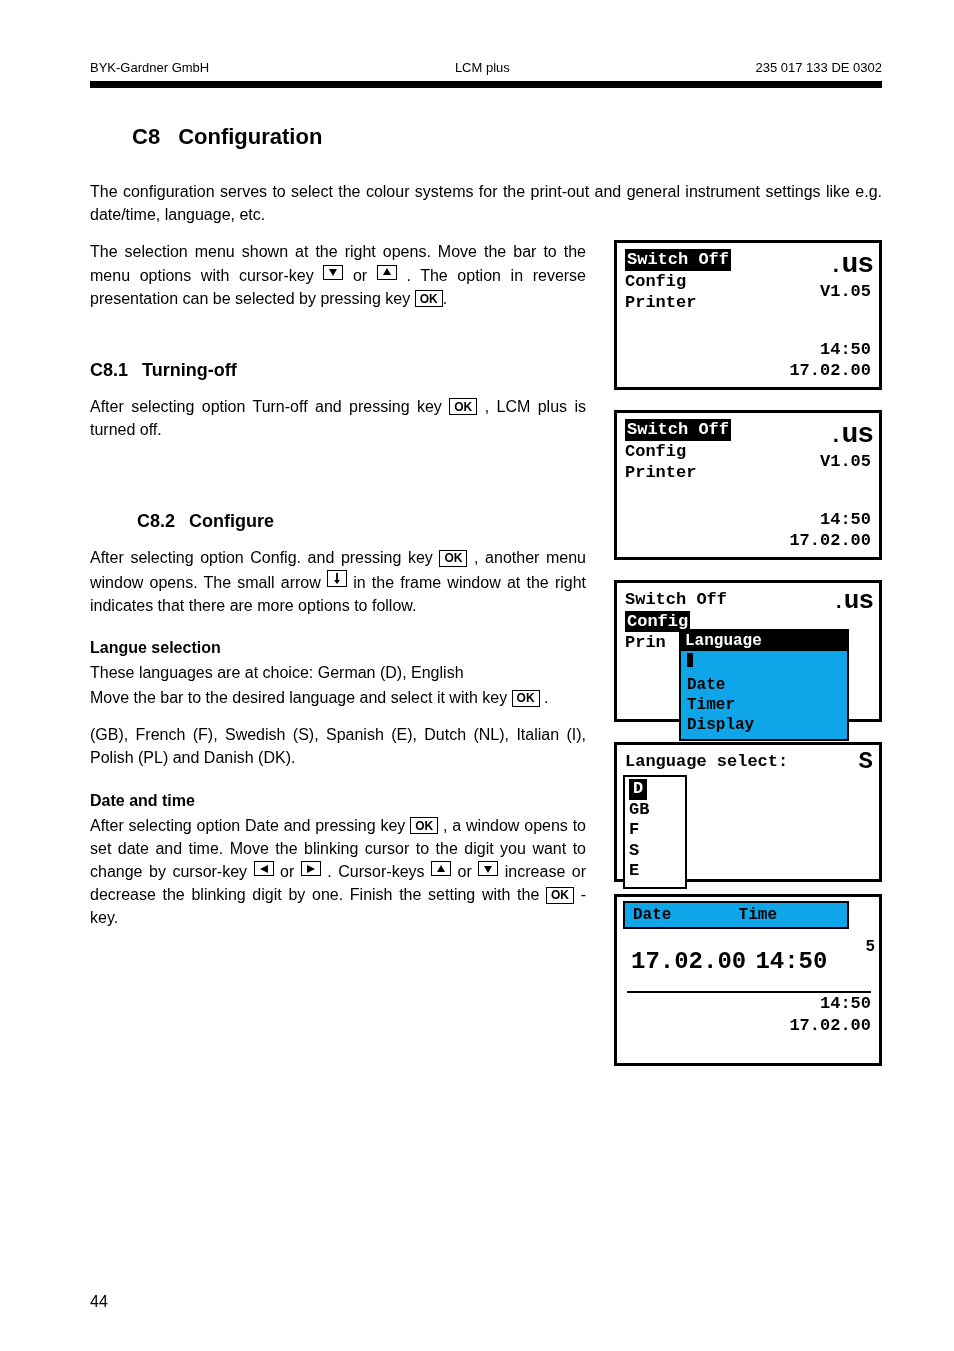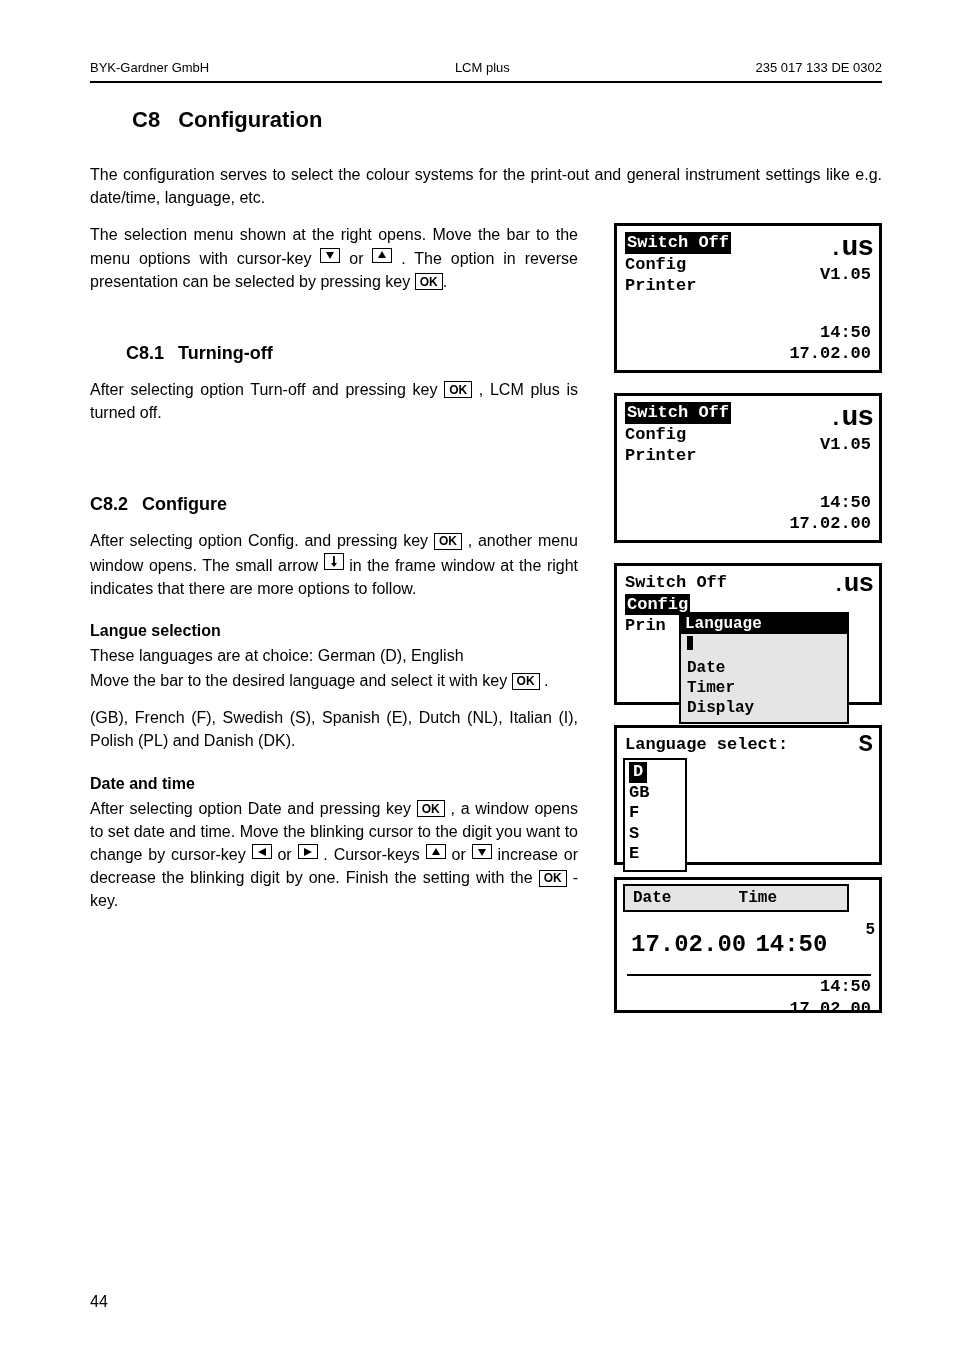--- a/index.html
+++ b/index.html
@@ -14,23 +14,23 @@
     width: 954px;
     height: 1351px;
     box-sizing: border-box;
     padding: 60px 72px 40px 90px;
     position: relative;
   }
   .header {
     display: flex;
     justify-content: space-between;
     font-size: 13px;
-    border-bottom: 2px solid #000000;
+    border-bottom: 7px solid #000000;
     padding-bottom: 6px;
-    margin-bottom: 24px;
+    margin-bottom: 36px;
   }
   h1 {
     font-size: 22px;
     font-weight: bold;
     margin: 0 0 30px 0;
   }
   .h1-num { display: inline-block; margin-right: 18px; margin-left: 42px; }
   h2 {
     font-size: 18px;
     font-weight: bold;
@@ -42,21 +42,21 @@
     font-weight: bold;
     margin: 22px 0 4px 0;
   }
   p {
     margin: 0 0 14px 0;
     line-height: 1.45;
     text-align: justify;
   }
   .columns {
     display: flex;
-    gap: 36px;
+    gap: 28px;
   }
   .col-left { flex: 1 1 auto; min-width: 0; }
   .col-right { flex: 0 0 268px; }
   .kbd {
     display: inline-block;
     border: 1.5px solid #000;
     font-size: 12px;
     font-weight: bold;
     line-height: 1;
     padding: 1.5px 4px;
@@ -103,21 +103,21 @@
   }
   .panel-tall { height: 150px; }
   .panel-tall .ts-block {
     position: absolute;
     bottom: 6px; right: 8px;
     text-align: right;
   }
   .subpanel {
     border: 2.5px solid #000;
     position: absolute;
-    background: #e5e5e5;
+    background: #0ea5e9;
     font-family: "Courier New", monospace;
     font-weight: bold;
     font-size: 16px;
     box-sizing: border-box;
   }
   .subpanel .hl { display:block; }
   .page-num {
     position: absolute;
     bottom: 40px;
     left: 90px;
@@ -156,28 +156,28 @@
     <div class="col-left">
 
       <p>
         <span>The selection menu shown at the right opens.  Move the bar to the menu options with cursor-key </span><span class="kbd"><svg width="10" height="10" viewBox="0 0 10 10">
               <polygon points="1,2 9,2 5,9" fill="#000"></polygon>
             </svg></span><span> or </span><span class="kbd"><svg width="10" height="10" viewBox="0 0 10 10">
               <polygon points="5,1 9,8 1,8" fill="#000"></polygon>
             </svg></span><span> .   The option in reverse presentation can be selected by pressing key  </span><span class="kbd">OK</span><span>.</span>
       </p>
 
-      <h2 style="margin-top:50px;margin-left:36px;">
+      <h2 style="margin-top:50px;">
         <span class="h2-num">C8.1</span><span>Turning-off</span>
       </h2>
       <p>
         <span>After selecting option Turn-off and pressing key  </span><span class="kbd">OK</span><span> , LCM plus is turned off.</span>
       </p>
 
-      <h2 style="margin-top:70px;">
+      <h2 style="margin-top:70px;margin-left:47px;">
         <span class="h2-num">C8.2</span><span>Configure</span>
       </h2>
       <p>
         <span>After selecting option Config. and pressing key  </span><span class="kbd">OK</span><span> , another menu window opens.   The small arrow   </span><span class="kbd"><svg width="10" height="12" viewBox="0 0 10 12">
               <line x1="5" y1="1" x2="5" y2="9" stroke="#000" stroke-width="1.8"></line>
               <polygon points="2,8 8,8 5,12" fill="#000"></polygon>
             </svg></span><span>  in the frame window  at the right indicates that there are more options to follow.</span>
       </p>
 
       <h3>Langue selection</h3>
@@ -257,21 +257,21 @@
         </div>
         <div class="left-menu">
           <div><span class="hl" style="padding:0 4px;">D</span></div>
           <div>GB</div>
           <div>F</div>
           <div>S</div>
           <div>E</div>
         </div>
       </div>
 
-      <div class="panel" style="height:136px; margin-top:-8px;">
+      <div class="panel" style="height:172px; margin-top:-8px;">
         <div class="subpanel" style="left:6px; top:4px; right:30px; padding:2px 8px;">
           <span style="display:inline-block;width:96px;">Date</span>
           <span>Time</span>
         </div>
         <span class="mono" style="position:absolute; right:4px; top:40px; font-size:16px;">5</span>
         <div class="mono" style="position:absolute; left:14px; top:50px; font-size:24px;">
           <span style="display:inline-block;width:110px;">17.02.00</span>
           <span>14:50</span>
         </div>
         <div style="position:absolute; left:10px; right:8px; top:94px; border-top:2px solid #000;"></div>

